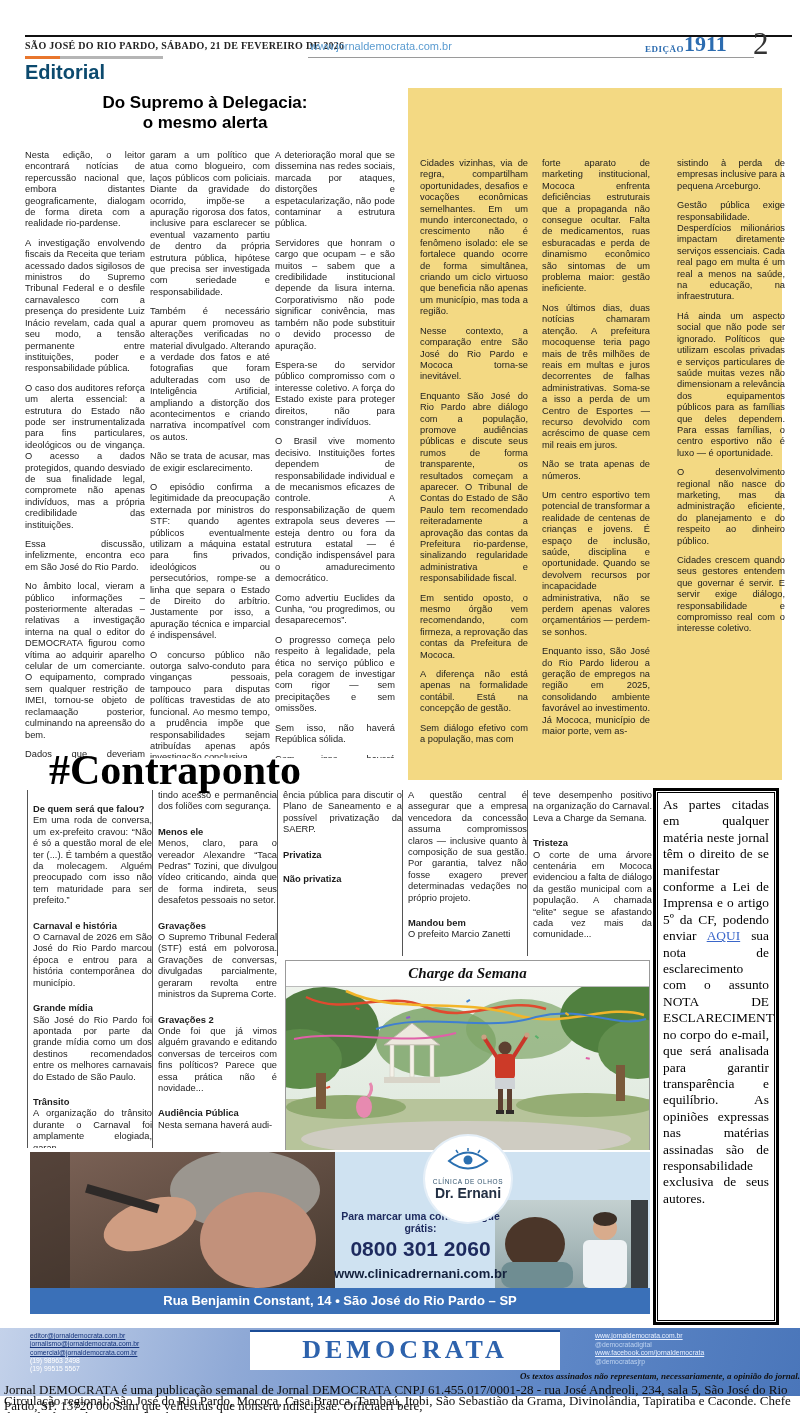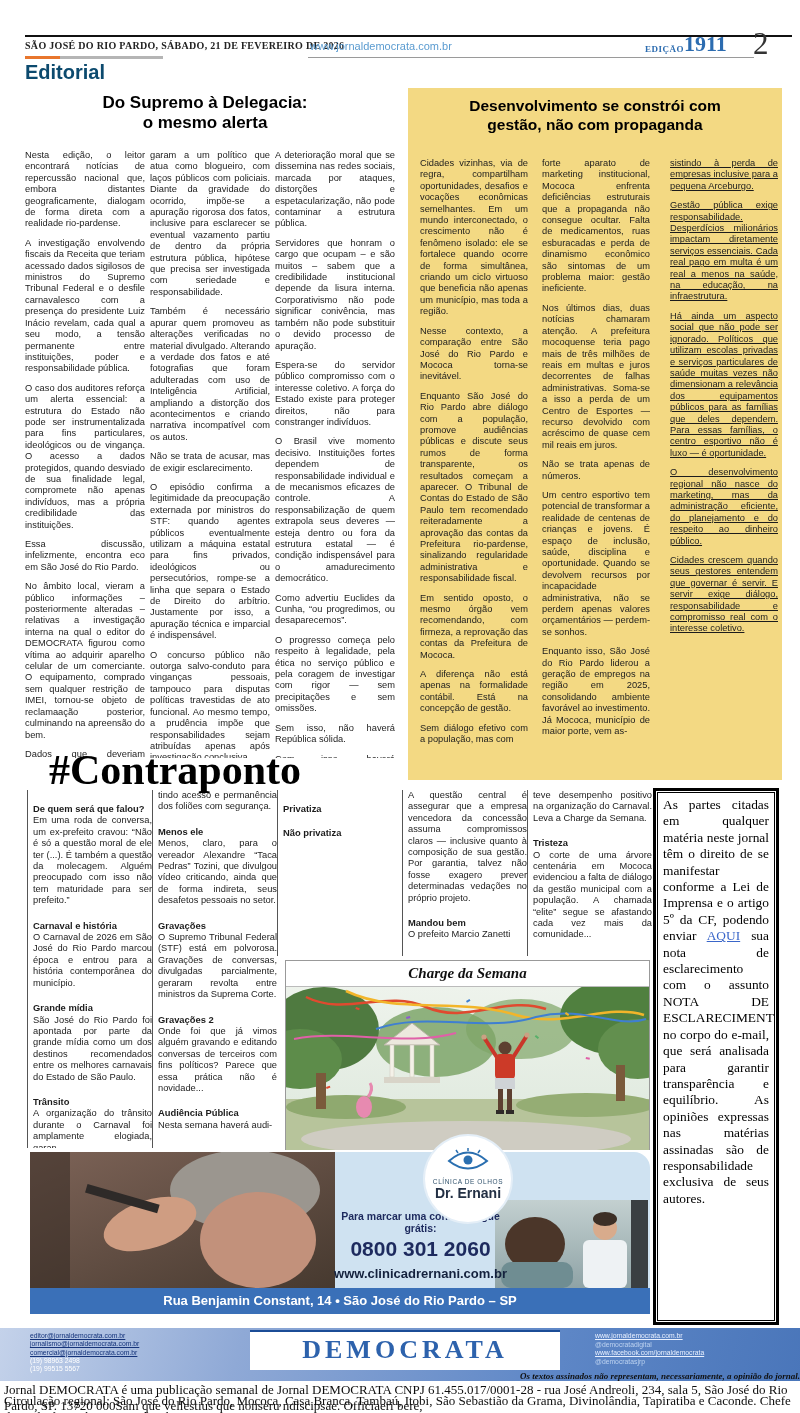--- a/index.html
+++ b/index.html
@@ -38,35 +38,35 @@
   
   .charge{left:285px;top:960px;width:365px;height:190px;border:1px solid #999;background:#e9e9e4;box-sizing:border-box;}
   .charge-bar{height:25px;background:#fff;border-bottom:1px solid #bbb;text-align:center;
               font-family:"Liberation Serif",serif;font-size:15px;font-weight:bold;line-height:25px;color:#111;font-style:italic;}
   
   .legal-outer{left:653px;top:788px;width:126px;height:537px;border:3px solid #000;box-sizing:border-box;background:#fff;}
   .legal-inner{position:absolute;inset:1px;border:1px solid #000;padding:4px 5px;box-sizing:border-box;
                font-family:"Liberation Serif",serif;font-size:13.4px;line-height:16.4px;text-align:justify;color:#000;overflow:hidden;}
   .legal-inner a{color:#3a66c9;}
   
-  .ad{left:30px;top:1152px;width:620px;height:162px;background:#cfe2f1;border-radius:16px;}
+  .ad{left:30px;top:1152px;width:620px;height:162px;background:#cfe2f1;}
   .ad-photo-left{position:absolute;left:0;top:0;width:305px;height:136px;}
   .ad-photo-right{position:absolute;left:465px;top:48px;width:153px;height:88px;}
   .ad-circle{position:absolute;left:395px;top:-16px;width:86px;height:86px;border-radius:50%;background:#fff;
              box-shadow:0 0 0 2px #e4eef7;text-align:center;z-index:3;}
   .ad-clinic-label{margin-top:38px;font-size:6.5px;letter-spacing:.6px;color:#33546e;}
   .ad-clinic-name{font-size:14px;font-weight:bold;color:#233044;}
   .ad-center{position:absolute;left:298px;top:58px;width:185px;text-align:center;z-index:2;}
   .ad-cta{font-size:10.5px;font-weight:bold;color:#1d2a5e;}
   .ad-phone{font-size:21px;font-weight:bold;color:#1d2a5e;margin-top:3px;}
   .ad-site{font-size:13px;font-weight:bold;color:#14213d;margin-top:5px;}
   .ad-bar{position:absolute;left:0;top:136px;width:620px;height:26px;background:#3a70b8;color:#fff;
           font-size:13px;font-weight:bold;text-align:center;line-height:26px;}
   
-  .footer{left:0;top:1328px;width:800px;height:53px;
+  .footer{left:0;top:1328px;width:800px;height:68px;
           background:linear-gradient(105deg,#c4d2ea 0%,#8fa9d6 30%,#5d86c6 70%,#4a76ba 100%);}
   .ft-left{position:absolute;left:30px;top:4px;font-size:6.8px;line-height:8.3px;}
   .ft-left a{color:#14337a;}
   .ft-phone{color:#fff;}
   .ft-logo-box{position:absolute;left:250px;top:2px;width:310px;height:38px;background:#fff;
                border-top:2px solid #1b4c96;text-align:center;}
   .ft-logo{font-family:"Liberation Serif",serif;font-size:26px;font-weight:bold;color:#2d62ac;letter-spacing:4px;line-height:36px;}
   .ft-right{position:absolute;left:595px;top:4px;font-size:6.8px;line-height:8.6px;}
   .ft-right a{color:#e8f0ff;}
   .ft-right .handle{color:#bcd2f0;text-decoration:none;}
@@ -113,38 +113,36 @@
     <p>Servidores que honram o cargo que ocupam – e são muitos – sabem que a credibilidade institucional depende da lisura interna. Corporativismo não pode significar conivência, mas também não pode substituir o devido processo de apuração.</p>
     <p>Espera-se do servidor público compromisso com o interesse coletivo. A força do Estado existe para proteger direitos, não para constranger indivíduos.</p>
     <p>O Brasil vive momento decisivo. Instituições fortes dependem de responsabilidade individual e de mecanismos eficazes de controle. A responsabilização de quem extrapola seus deveres — esteja dentro ou fora da estrutura estatal — é condição indispensável para o amadurecimento democrático.</p>
     <p>Como advertiu Euclides da Cunha, “ou progredimos, ou desaparecemos”.</p>
     <p>O progresso começa pelo respeito à legalidade, pela ética no serviço público e pela coragem de investigar com rigor — sem precipitações e sem omissões.</p>
     <p>Sem isso, não haverá República sólida.</p>
     <p>Com isso, haverá esperança.</p>
   </div>
 
   <div class="abs yellow-box" style="background:#f3d983;">
-    <div class="abs yb-title">Desenvolvimento se constrói com
-gestão, não com propaganda</div>
     <div class="abs txt yb-col" style="left:12px;">
       <p>Cidades vizinhas, via de regra, compartilham oportunidades, desafios e vocações econômicas semelhantes. Em um mundo interconectado, o crescimento não é fenômeno isolado: ele se fortalece quando ocorre de forma simultânea, criando um ciclo virtuoso que beneficia não apenas um município, mas toda a região.</p>
       <p>Nesse contexto, a comparação entre São José do Rio Pardo e Mococa torna-se inevitável.</p>
       <p>Enquanto São José do Rio Pardo abre diálogo com a população, promove audiências públicas e discute seus rumos de forma transparente, os resultados começam a aparecer. O Tribunal de Contas do Estado de São Paulo tem recomendado reiteradamente a aprovação das contas da Prefeitura rio-pardense, sinalizando regularidade administrativa e responsabilidade fiscal.</p>
       <p>Em sentido oposto, o mesmo órgão vem recomendando, com firmeza, a reprovação das contas da Prefeitura de Mococa.</p>
       <p>A diferença não está apenas na formalidade contábil. Está na concepção de gestão.</p>
       <p>Sem diálogo efetivo com a população, mas com</p>
     </div>
     <div class="abs txt yb-col" style="left:134px;">
       <p>forte aparato de marketing institucional, Mococa enfrenta deficiências estruturais que a propaganda não consegue ocultar. Falta de medicamentos, ruas esburacadas e perda de dinamismo econômico são sintomas de um problema maior: gestão ineficiente.</p>
       <p>Nos últimos dias, duas notícias chamaram atenção. A prefeitura mocoquense teria pago mais de três milhões de reais em multas e juros decorrentes de falhas administrativas. Soma-se a isso a perda de um Centro de Esportes — recurso devolvido com acréscimo de quase cem mil reais em juros.</p>
       <p>Não se trata apenas de números.</p>
       <p>Um centro esportivo tem potencial de transformar a realidade de centenas de crianças e jovens. É espaço de inclusão, saúde, disciplina e oportunidade. Quando se devolvem recursos por incapacidade administrativa, não se perdem apenas valores orçamentários — perdem-se sonhos.</p>
       <p>Enquanto isso, São José do Rio Pardo liderou a geração de empregos na região em 2025, consolidando ambiente favorável ao investimento. Já Mococa, município de maior porte, vem as-</p>
     </div>
-    <div class="abs txt yb-col" style="left:262px;text-decoration:underline;">
+    <div class="abs txt yb-col" style="left:269px;">
       <p>sistindo à perda de empresas inclusive para a pequena Arceburgo.</p>
       <p>Gestão pública exige responsabilidade. Desperdícios milionários impactam diretamente serviços essenciais. Cada real pago em multa é um real a menos na saúde, na educação, na infraestrutura.</p>
       <p>Há ainda um aspecto social que não pode ser ignorado. Políticos que utilizam escolas privadas e serviços particulares de saúde muitas vezes não dimensionam a relevância dos equipamentos públicos para as famílias que deles dependem. Para essas famílias, o centro esportivo não é luxo — é oportunidade.</p>
       <p>O desenvolvimento regional não nasce do marketing, mas da administração eficiente, do planejamento e do respeito ao dinheiro público.</p>
       <p>Cidades crescem quando seus gestores entendem que governar é servir. E servir exige diálogo, responsabilidade e compromisso real com o interesse coletivo.</p>
     </div>
   </div>
 
   <div class="abs cp-title">#Contraponto</div>
 
@@ -165,20 +163,21 @@
     <p>Menos, claro, para o vereador Alexandre “Taca Pedras” Tozini, que divulgou vídeo criticando, ainda que de forma indireta, seus desafetos pessoais no setor.</p>
     <h4>Gravações</h4>
     <p>O Supremo Tribunal Federal (STF) está em polvorosa. Gravações de conversas, divulgadas parcialmente, geraram revolta entre ministros da Suprema Corte.</p>
     <h4>Gravações 2</h4>
     <p>Onde foi que já vimos alguém gravando e editando conversas de terceiros com fins políticos? Parece que essa prática não é novidade...</p>
     <h4>Audiência Pública</h4>
     <p>Nesta semana haverá audi-</p>
   </div>
   <div class="abs txt cp-col" style="left:277px;top:790px;width:119px;height:166px;">
 
+    <p>ência pública para discutir o Plano de Saneamento e a possível privatização da SAERP.</p>
     <h4>Privatiza</h4>
     <h4>Não privatiza</h4>
 
   </div>
   <div class="abs txt cp-col" style="left:402px;top:790px;width:119px;height:166px;">
 
     <p>A questão central é assegurar que a empresa vencedora da concessão assuma compromissos claros — inclusive quanto à composição de sua gestão. Por garantia, talvez não fosse exagero prever determinadas vedações no próprio projeto.</p>
     <h4>Mandou bem</h4>
     <p>O prefeito Marcio Zanetti</p>
   </div>

